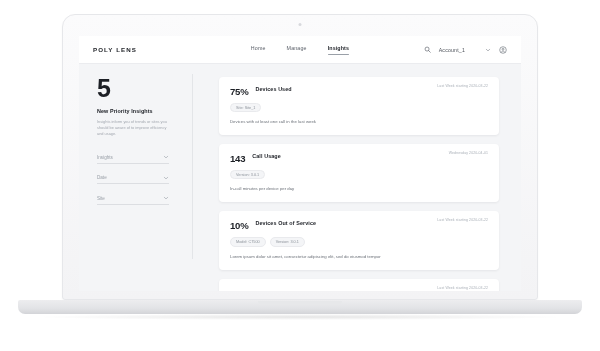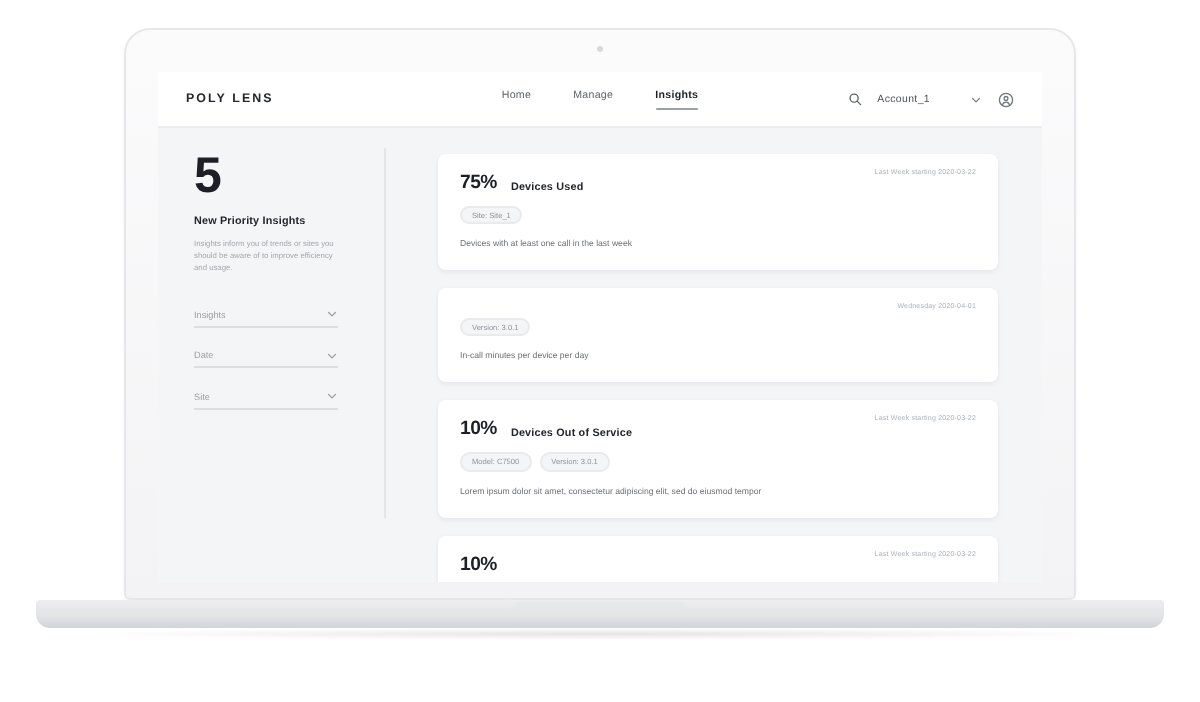--- a/index.html
+++ b/index.html
@@ -125,21 +125,21 @@
   .insight-card {
     position:relative;
     background:#ffffff; border-radius:4px;
     padding:9px 11px 10px 11px;
     box-shadow:0 1px 2.5px rgba(25,30,40,.07);
   }
   .card-date {
     position:absolute; right:11px; top:7px;
     font-size:3.5px; color:#aab0b8; letter-spacing:.1px;
   }
-  .card-headline { display:flex; align-items:flex-end; gap:7px; }
+  .card-headline { display:flex; align-items:flex-start; gap:7px; }
   .card-metric {
     font-size:9.6px; font-weight:bold; color:#1c1f25; letter-spacing:-.25px;
   }
   .card-title {
     font-size:5.4px; font-weight:bold; color:#22252b; letter-spacing:.1px;
   }
   .card-chips { margin-top:6px; display:flex; gap:4px; }
   .chip {
     font-size:3.8px; color:#8d939b;
     background:#f4f5f7; border:1px solid #e9eaed;
@@ -241,20 +241,24 @@
               <span class="card-title">Devices Used</span>
             </div>
             <div class="card-chips">
               <span class="chip">Site: Site_1</span>
             </div>
             <div class="card-body-text">Devices with at least one call in the last week</div>
           </div>
 
           <div class="insight-card">
             <div class="card-date">Wednesday 2020-04-01</div>
+            <div class="card-headline">
+              <span class="card-metric">143</span>
+              <span class="card-title">Call Usage</span>
+            </div>
             <div class="card-chips">
               <span class="chip">Version: 3.0.1</span>
             </div>
             <div class="card-body-text">In-call minutes per device per day</div>
           </div>
 
           <div class="insight-card">
             <div class="card-date">Last Week starting 2020-03-22</div>
             <div class="card-headline">
               <span class="card-metric">10%</span>

